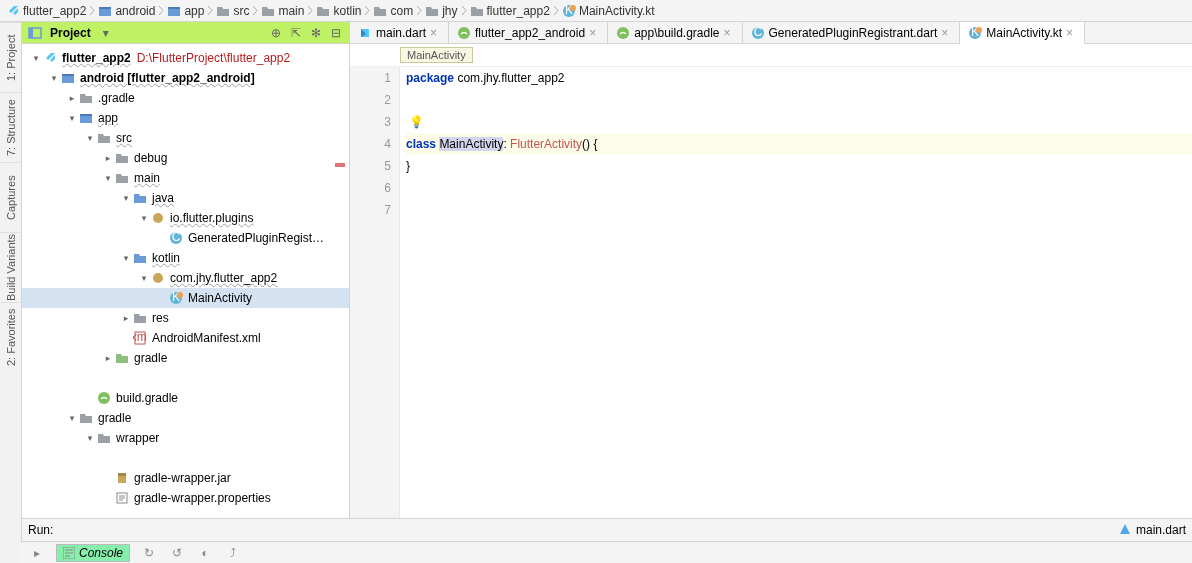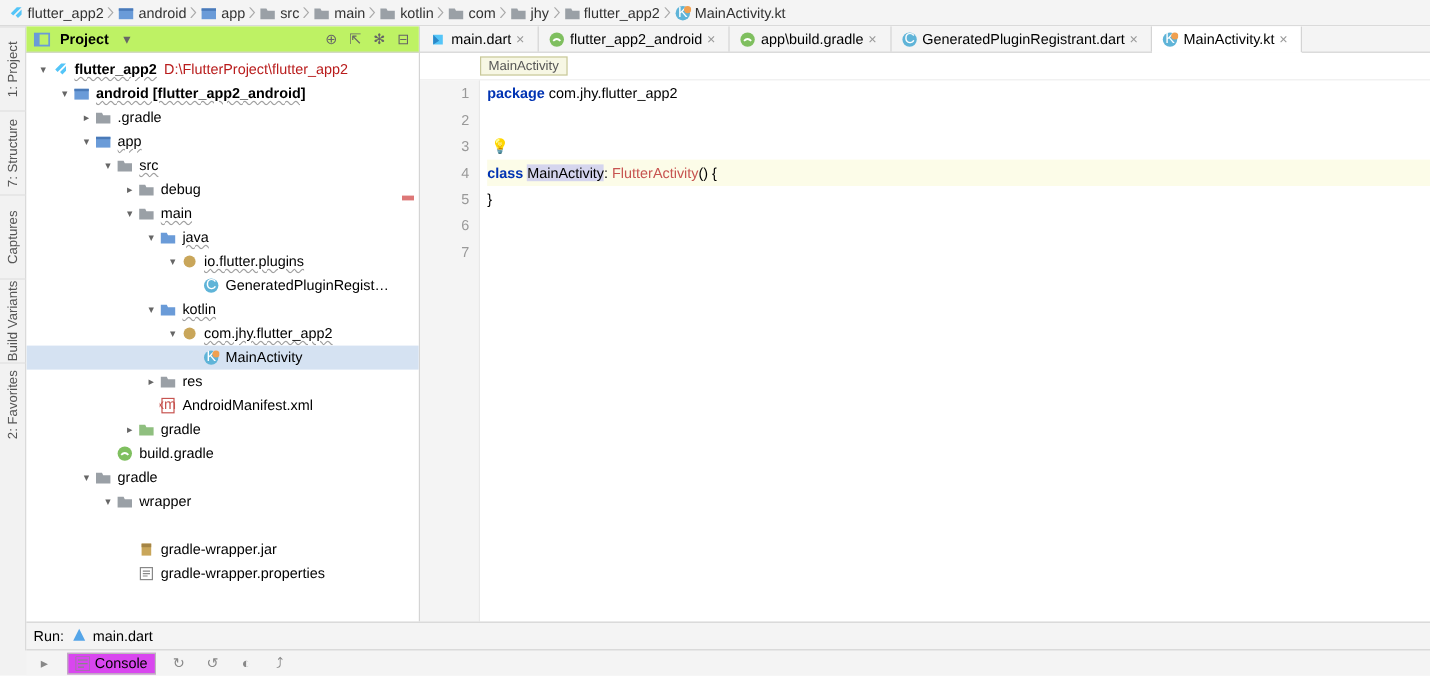--- a/index.html
+++ b/index.html
@@ -56,26 +56,26 @@
 .cline { height:22px; white-space:pre; }
 .kw { color:#0033b3; font-weight:bold; }
 .pkg { color:#000; }
 .imp-orange { color:#c75450; }
 .cls { color:#c75450; }
 .cursor-line { background:#fcfce8; }
 .sel { background:#d5d5ee; }
 .bulb { color:#e8a33d; font-size:12px; }
 
 
-.run-area { position:absolute; left:22px; bottom:22px; right:0; height:23px; background:#f4f4f4; border-top:1px solid #d4d4d4; display:flex; align-items:center; padding:0 6px; gap:6px; }
+.run-area { position:absolute; left:22px; bottom:22px; right:0; height:23px; background:#f4f4f4; border-top:1px solid #d4d4d4; display:flex; align-items:center; padding:0 6px; gap:6px;justify-content:space-between; }
 .run-lab { font-weight:normal; display:flex; align-items:center; gap:4px; }
 
 
 .cons-area { position:absolute; left:22px; bottom:0; right:0; height:22px; background:#f4f4f4; border-top:1px solid #d4d4d4; display:flex; align-items:center; padding:0 6px; gap:10px; }
-.cons-tab { display:flex; align-items:center; gap:4px; border:1px solid #bbb; padding:1px 6px; background:#d946ef; }
+.cons-tab { display:flex; align-items:center; gap:4px; border:1px solid #bbb; padding:1px 6px; background:#86efac;font-style:italic; }
 .cons-btn { width:18px; height:18px; display:flex; align-items:center; justify-content:center; color:#888; cursor:pointer; }
 
 
 svg { display:block; }
 </style>
 </head>
 <body>
 
 <div class="breadcrumbs" id="breadcrumbs">
     <span class="crumb">
@@ -381,21 +381,21 @@
       </div>
       <div class="trow" style="padding-left: 80px;">
         <span class="tarr">▸</span>
         <span class="ticn">
           <svg width="14" height="14">
             <path d="M1 3h5l1 2h6v7H1z" fill="#8fbf7f"></path>
           </svg>
         </span>
         <span class="tlab ">gradle</span>
       </div>
-      <div class="trow" style="padding-left: 62px;">
+      <div class="trow" style="padding-left: 62px; margin-top: 20px;">
         <span class="tarr"></span>
         <span class="ticn">
           <svg width="14" height="14">
             <circle cx="7" cy="7" r="6" fill="#7fbf5f"></circle>
             <path d="M4 8 Q7 5 10 8" stroke="#fff" fill="none" stroke-width="1.5"></path>
           </svg>
         </span>
         <span class="tlab ">build.gradle</span>
       </div>
       <div class="trow" style="padding-left: 44px;">

